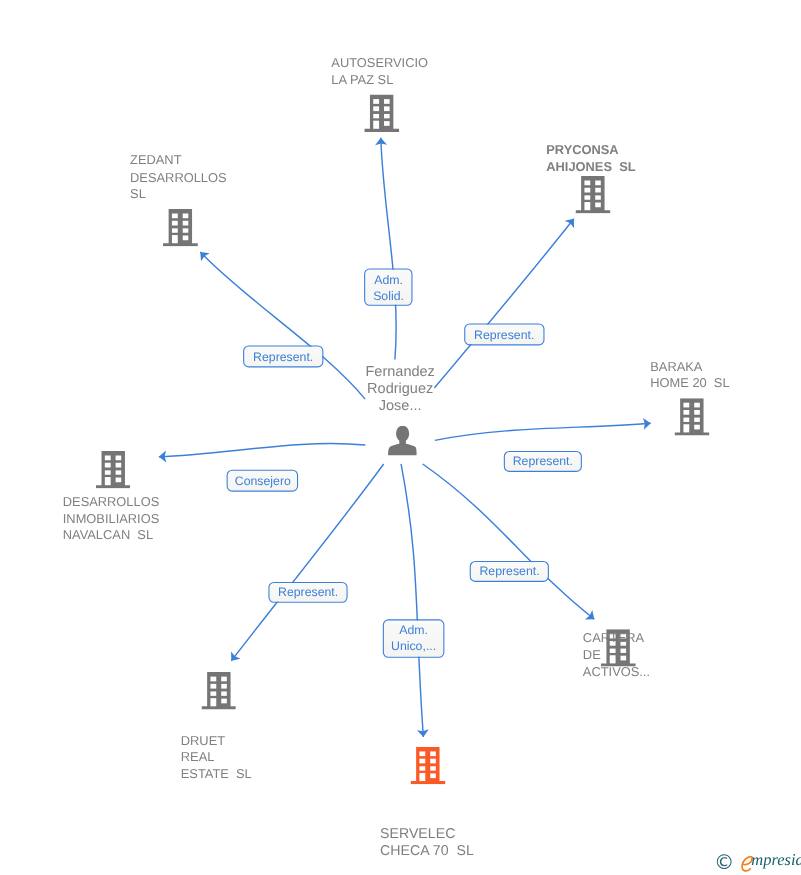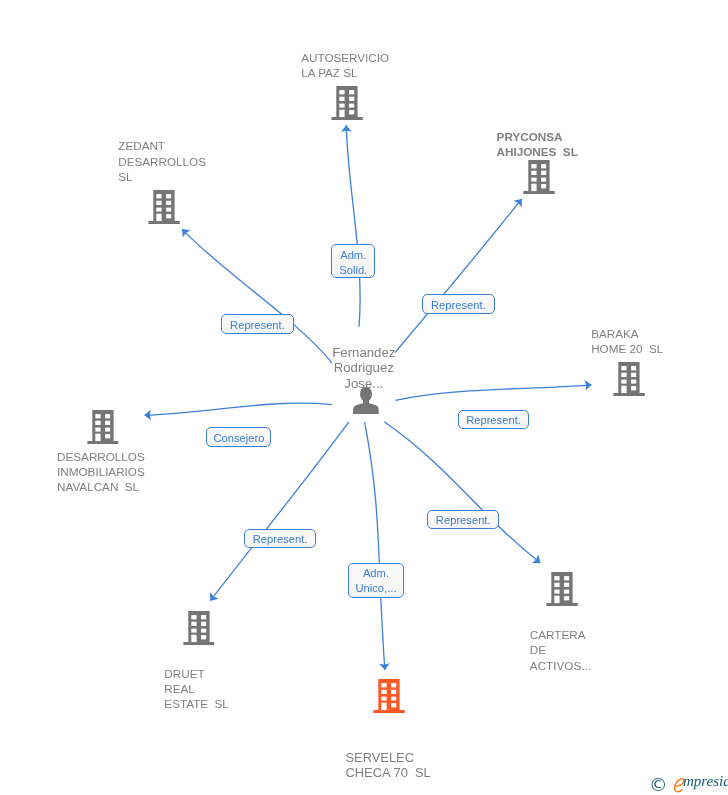--- a/index.html
+++ b/index.html
@@ -180,26 +180,26 @@
           <path fill="#757575" d="M5.1,0 H26.4 V31.1 H31.6 V33.9 H0 V31.1 H5.1 Z"></path>
           <rect x="8.1" y="4.1" width="5.3" height="4.3" fill="#fff"></rect>
           <rect x="17.9" y="4.1" width="5.1" height="4.3" fill="#fff"></rect>
           <rect x="8.1" y="10.7" width="5.3" height="4.3" fill="#fff"></rect>
           <rect x="17.9" y="10.7" width="5.1" height="4.3" fill="#fff"></rect>
           <rect x="8.1" y="17.6" width="5.3" height="4.0" fill="#fff"></rect>
           <rect x="17.9" y="17.6" width="5.1" height="4.0" fill="#fff"></rect>
           <rect x="8.1" y="23.7" width="5.3" height="7.4" fill="#fff"></rect>
           <rect x="17.9" y="24.1" width="5.1" height="4.3" fill="#fff"></rect>
         </svg></div>
-      <div class="nlabel" style="top: 627px;">CARTERA
+      <div class="nlabel" style="top: 573px;">CARTERA
 DE
 ACTIVOS...</div>
     </div>
     <div class="node" style="left: 245.7px;">
       <div class="icon" style="top: 387px;"><svg width="26.6" height="27" viewBox="0 0 26.6 27">
           <path fill="#757575" d="M13.3,0 C16.9,0 19.2,3.0 19.2,7.1 C19.2,11.2 16.9,14.5 13.3,14.5 C9.7,14.5 7.4,11.2 7.4,7.1 C7.4,3.0 9.7,0 13.3,0 Z"></path>
           <path fill="#757575" d="M10.3,12.6 L16.3,12.6 L16.3,16.3 C18.9,16.9 22.6,17.8 24.4,19.0 C26.0,20.1 26.4,22.2 26.5,27 L0.1,27 C0.2,22.2 0.6,20.1 2.2,19.0 C4.0,17.8 7.7,16.9 10.3,16.3 Z"></path>
         </svg></div>
-      <div class="clabel" style="top: 329.9px; margin-top: 15px;">Fernandez
+      <div class="clabel" style="top: 329.9px;">Fernandez
 Rodriguez
 Jose...</div>
     </div>
   </div>
 
 </body></html>

